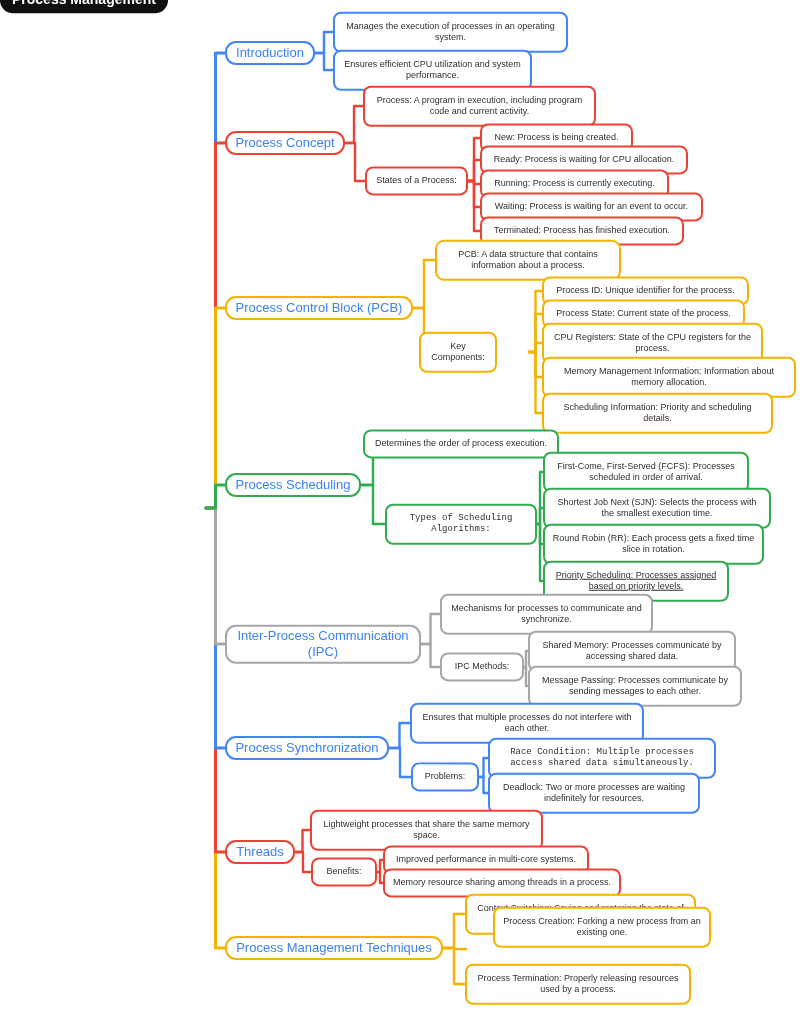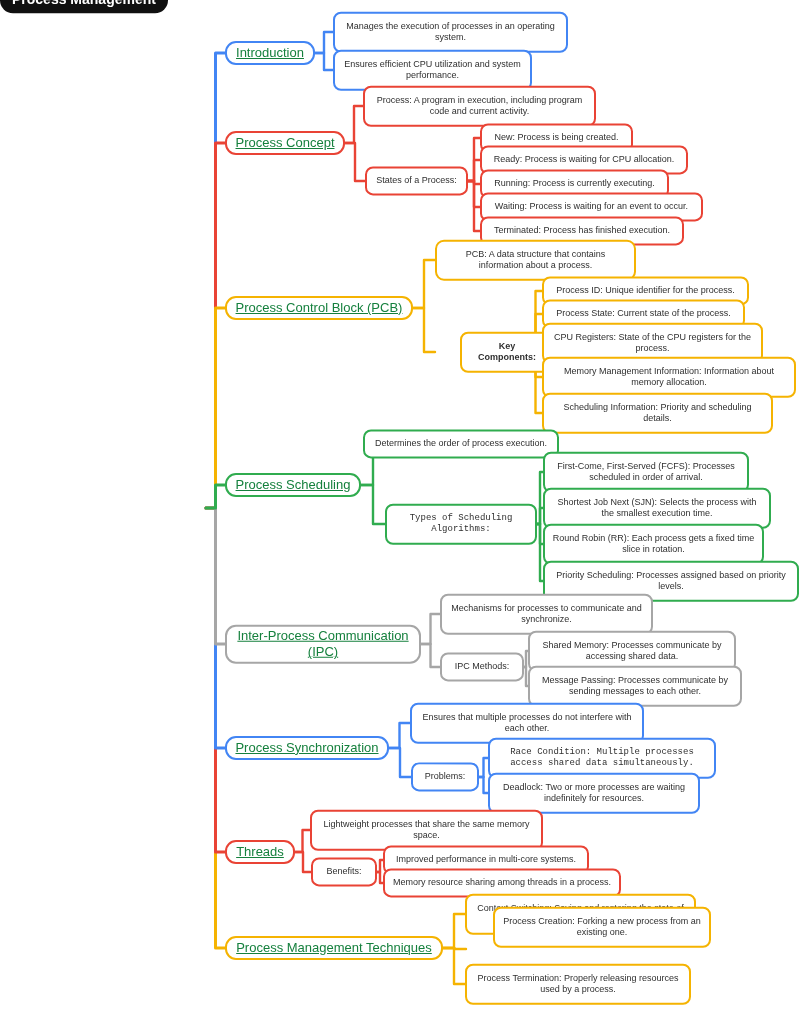--- a/index.html
+++ b/index.html
@@ -11,22 +11,22 @@
   #wires { position: absolute; left: 0; top: 0; z-index: 0; }
   .node {
     position: absolute; transform: translateY(-50%);
     box-sizing: border-box; z-index: 1;
     background: #ffffff; border: 2px solid #14b8a6; border-radius: 8px;
     display: flex; align-items: center; justify-content: center;
     text-align: center; padding: 7px 7px;
     font-size: 9px; line-height: 1.25; color: #2f2f2f;
   }
   .branch {
-    font-size: 13px; color: #15803d; border-width: 2.5px;
-    border-radius: 11px; padding: 1px 8px; z-index: 2; text-decoration: underline;
+    font-size: 13px; color: #3b82f6; border-width: 2.5px;
+    border-radius: 11px; padding: 1px 8px; z-index: 2;
   }
   .root {
     background: #101010; color: #ffffff; border: none; font-weight: bold;
     font-size: 14px; border-radius: 13px; padding: 4px 12px; z-index: 3;
   }
 </style>
 </head>
 <body>
 
 <div id="canvas">
@@ -87,34 +87,34 @@
     <div class="node" style="left: 333px; top: 70px; width: 199px; min-height: 28px; border-color: rgb(66, 133, 244);">Ensures efficient CPU utilization and system performance.</div>
     <div class="node branch" style="left: 225px; top: 143px; width: 120px; min-height: 24px; border-color: rgb(233, 67, 53);">Process Concept</div>
     <div class="node" style="left: 363px; top: 106px; width: 233px; min-height: 28px; border-color: rgb(233, 67, 53);">Process: A program in execution, including program code and current activity.</div>
     <div class="node" style="left: 365px; top: 181px; width: 103px; min-height: 18px; border-color: rgb(233, 67, 53);">States of a Process:</div>
     <div class="node" style="left: 480px; top: 138px; width: 153px; min-height: 18px; border-color: rgb(233, 67, 53);">New: Process is being created.</div>
     <div class="node" style="left: 480px; top: 160px; width: 208px; min-height: 18px; border-color: rgb(233, 67, 53);">Ready: Process is waiting for CPU allocation.</div>
     <div class="node" style="left: 480px; top: 184px; width: 189px; min-height: 18px; border-color: rgb(233, 67, 53);">Running: Process is currently executing.</div>
     <div class="node" style="left: 480px; top: 207px; width: 223px; min-height: 18px; border-color: rgb(233, 67, 53);">Waiting: Process is waiting for an event to occur.</div>
     <div class="node" style="left: 480px; top: 231px; width: 204px; min-height: 18px; border-color: rgb(233, 67, 53);">Terminated: Process has finished execution.</div>
     <div class="node branch" style="left: 225px; top: 308px; width: 188px; min-height: 24px; border-color: rgb(245, 179, 1);">Process Control Block (PCB)</div>
-    <div class="node" style="left: 435px; top: 260px; width: 201px; min-height: 28px; border-color: rgb(245, 179, 1); border-radius: 9px;">PCB: A data structure that contains information about a process.</div>
-    <div class="node" style="left: 460px; top: 352px; width: 94px; min-height: 18px; border-color: rgb(245, 179, 1); font-weight: bold;">Key Components:</div>
+    <div class="node" style="left: 435px; top: 260px; width: 186px; min-height: 28px; border-color: rgb(245, 179, 1); border-radius: 9px;">PCB: A data structure that contains information about a process.</div>
+    <div class="node" style="left: 419px; top: 352px; width: 78px; min-height: 18px; border-color: rgb(245, 179, 1);">Key Components:</div>
     <div class="node" style="left: 542px; top: 291px; width: 207px; min-height: 18px; border-color: rgb(245, 179, 1);">Process ID: Unique identifier for the process.</div>
     <div class="node" style="left: 542px; top: 314px; width: 203px; min-height: 18px; border-color: rgb(245, 179, 1);">Process State: Current state of the process.</div>
     <div class="node" style="left: 542px; top: 343px; width: 221px; min-height: 28px; border-color: rgb(245, 179, 1);">CPU Registers: State of the CPU registers for the process.</div>
     <div class="node" style="left: 542px; top: 377px; width: 254px; min-height: 28px; border-color: rgb(245, 179, 1);">Memory Management Information: Information about memory allocation.</div>
     <div class="node" style="left: 542px; top: 413px; width: 231px; min-height: 28px; border-color: rgb(245, 179, 1);">Scheduling Information: Priority and scheduling details.</div>
     <div class="node branch" style="left: 225px; top: 485px; width: 136px; min-height: 24px; border-color: rgb(48, 172, 79);">Process Scheduling</div>
     <div class="node" style="left: 363px; top: 444px; width: 196px; min-height: 18px; border-color: rgb(48, 172, 79);">Determines the order of process execution.</div>
     <div class="node" style="left: 385px; top: 524px; width: 152px; min-height: 18px; border-color: rgb(48, 172, 79); font-family: Liberation Mono, monospace;">Types of Scheduling Algorithms:</div>
     <div class="node" style="left: 543px; top: 472px; width: 206px; min-height: 28px; border-color: rgb(48, 172, 79);">First-Come, First-Served (FCFS): Processes scheduled in order of arrival.</div>
     <div class="node" style="left: 543px; top: 508px; width: 228px; min-height: 28px; border-color: rgb(48, 172, 79);">Shortest Job Next (SJN): Selects the process with the smallest execution time.</div>
     <div class="node" style="left: 543px; top: 544px; width: 221px; min-height: 28px; border-color: rgb(48, 172, 79);">Round Robin (RR): Each process gets a fixed time slice in rotation.</div>
-    <div class="node" style="left: 543px; top: 581px; width: 256px; min-height: 28px; border-color: rgb(48, 172, 79);">Priority Scheduling: Processes assigned based on priority levels.</div>
+    <div class="node" style="left: 543px; top: 581px; width: 186px; min-height: 28px; border-color: rgb(48, 172, 79); text-decoration: underline;">Priority Scheduling: Processes assigned based on priority levels.</div>
     <div class="node branch" style="left: 225px; top: 644px; width: 196px; min-height: 38px; border-color: rgb(166, 166, 166);">Inter-Process Communication (IPC)</div>
     <div class="node" style="left: 440px; top: 614px; width: 213px; min-height: 28px; border-color: rgb(166, 166, 166);">Mechanisms for processes to communicate and synchronize.</div>
     <div class="node" style="left: 440px; top: 667px; width: 84px; min-height: 18px; border-color: rgb(166, 166, 166);">IPC Methods:</div>
     <div class="node" style="left: 528px; top: 651px; width: 208px; min-height: 28px; border-color: rgb(166, 166, 166);">Shared Memory: Processes communicate by accessing shared data.</div>
     <div class="node" style="left: 528px; top: 686px; width: 214px; min-height: 28px; border-color: rgb(166, 166, 166);">Message Passing: Processes communicate by sending messages to each other.</div>
     <div class="node branch" style="left: 225px; top: 748px; width: 164px; min-height: 24px; border-color: rgb(66, 133, 244);">Process Synchronization</div>
     <div class="node" style="left: 410px; top: 723px; width: 234px; min-height: 28px; border-color: rgb(66, 133, 244);">Ensures that multiple processes do not interfere with each other.</div>
     <div class="node" style="left: 411px; top: 777px; width: 68px; min-height: 18px; border-color: rgb(66, 133, 244);">Problems:</div>
     <div class="node" style="left: 488px; top: 758px; width: 228px; min-height: 28px; border-color: rgb(66, 133, 244); font-family: Liberation Mono, monospace;">Race Condition: Multiple processes access shared data simultaneously.</div>
     <div class="node" style="left: 488px; top: 793px; width: 212px; min-height: 28px; border-color: rgb(66, 133, 244);">Deadlock: Two or more processes are waiting indefinitely for resources.</div>

